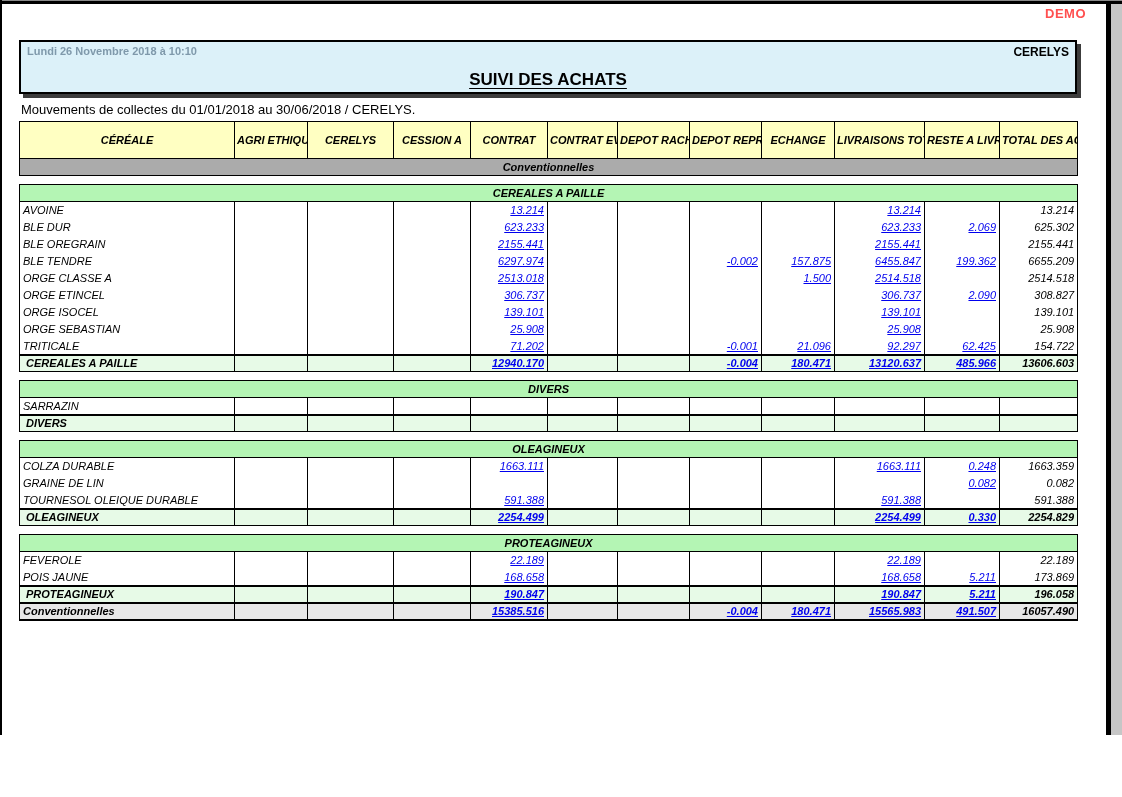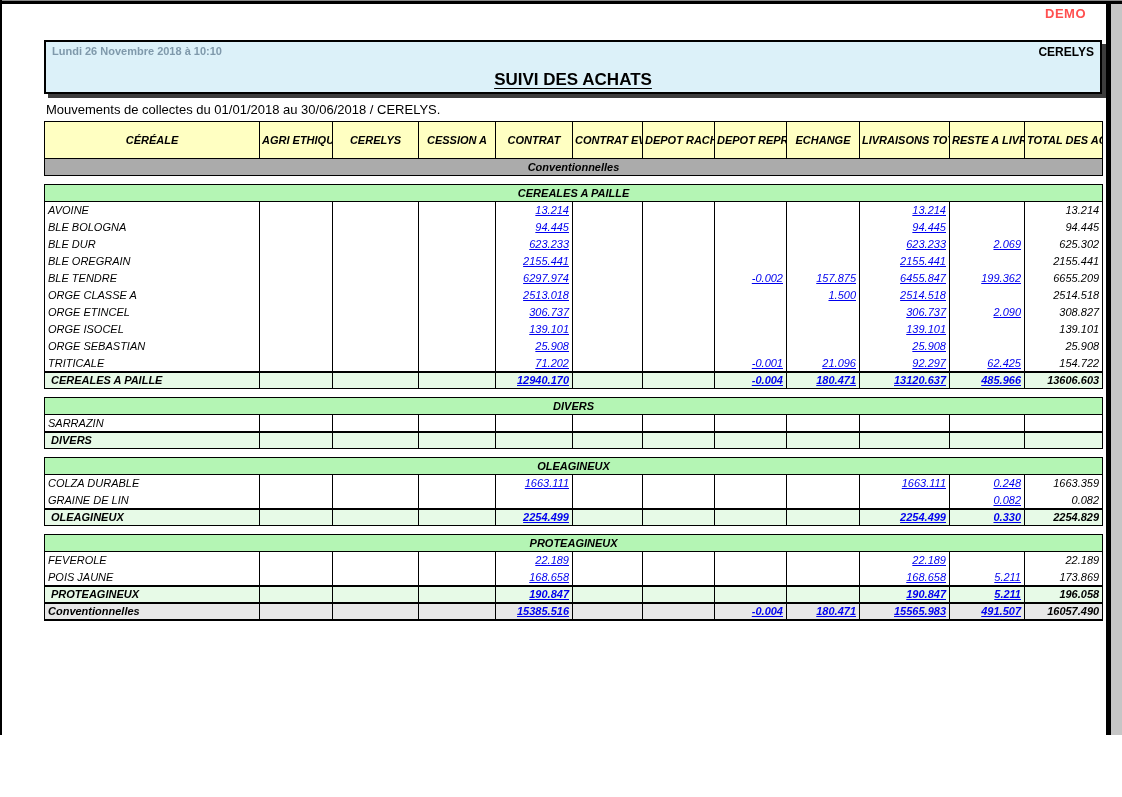--- a/index.html
+++ b/index.html
@@ -8,21 +8,21 @@
   
   .frame-top-gray{position:absolute;left:0;top:0;width:1122px;height:1px;background:#8a8a8a;}
   .frame-top{position:absolute;left:0;top:1px;width:1122px;height:3px;background:#000;}
   .frame-left{position:absolute;left:0;top:0;width:2px;height:790px;background:#000;}
   .frame-bottom{position:absolute;left:0;top:790px;width:1122px;height:7px;background:#000;}
   .frame-right-line{position:absolute;left:1106px;top:4px;width:5px;height:786px;background:#000;}
   .frame-right-gutter{position:absolute;left:1111px;top:4px;width:11px;height:786px;background:#c6c6c6;}
 
   .demo{position:absolute;top:6px;right:36px;font-size:13px;font-weight:bold;color:#ff5050;letter-spacing:0.5px;}
 
-  .report{position:absolute;left:44px;top:40px;width:1058px;}
+  .report{position:absolute;left:19px;top:40px;width:1058px;}
 
   .hdr-box{position:relative;height:50px;background:#dcf1f9;border:2px solid #000;box-shadow:4px 4px 0 #3c3c3c;}
   .hd-date{position:absolute;left:6px;top:3px;font-size:11px;font-weight:bold;color:#7f99ab;}
   .hd-company{position:absolute;right:6px;top:3px;font-size:12px;font-weight:bold;color:#000;}
   .hd-title{position:absolute;left:0;right:0;bottom:2px;text-align:center;font-size:17px;font-weight:bold;color:#000;text-decoration:underline;text-underline-offset:3px;}
 
   .subtitle{margin:8px 0 4px 2px;font-size:13px;color:#000;}
 
   table{border-collapse:collapse;table-layout:fixed;width:1058px;font-size:11px;color:#000;font-style:italic;}
   td{height:17px;padding:0 3px;white-space:nowrap;overflow:hidden;box-sizing:border-box;}
@@ -125,34 +125,20 @@
               <td class="cell num"><span class="lnk">13.214</span></td>
               <td class="cell num"></td>
               <td class="cell num"></td>
               <td class="cell num"></td>
               <td class="cell num"></td>
               <td class="cell num"><span class="lnk">13.214</span></td>
               <td class="cell num"></td>
               <td class="cell num">13.214</td>
             </tr>
             <tr>
-              <td class="cell name">BLE BOLOGNA</td>
-              <td class="cell num"></td>
-              <td class="cell num"></td>
-              <td class="cell num"></td>
-              <td class="cell num"><span class="lnk">94.445</span></td>
-              <td class="cell num"></td>
-              <td class="cell num"></td>
-              <td class="cell num"></td>
-              <td class="cell num"></td>
-              <td class="cell num"><span class="lnk">94.445</span></td>
-              <td class="cell num"></td>
-              <td class="cell num">94.445</td>
-            </tr>
-            <tr>
               <td class="cell name">BLE DUR</td>
               <td class="cell num"></td>
               <td class="cell num"></td>
               <td class="cell num"></td>
               <td class="cell num"><span class="lnk">623.233</span></td>
               <td class="cell num"></td>
               <td class="cell num"></td>
               <td class="cell num"></td>
               <td class="cell num"></td>
               <td class="cell num"><span class="lnk">623.233</span></td>
@@ -362,20 +348,34 @@
               <td class="cell num"></td>
               <td class="cell num"></td>
               <td class="cell num"></td>
               <td class="cell num"></td>
               <td class="cell num"></td>
               <td class="cell num"></td>
               <td class="cell num"></td>
               <td class="cell num"><span class="lnk">0.082</span></td>
               <td class="cell num">0.082</td>
             </tr>
+            <tr>
+              <td class="cell name">TOURNESOL OLEIQUE DURABLE</td>
+              <td class="cell num"></td>
+              <td class="cell num"></td>
+              <td class="cell num"></td>
+              <td class="cell num"><span class="lnk">591.388</span></td>
+              <td class="cell num"></td>
+              <td class="cell num"></td>
+              <td class="cell num"></td>
+              <td class="cell num"></td>
+              <td class="cell num"><span class="lnk">591.388</span></td>
+              <td class="cell num"></td>
+              <td class="cell num">591.388</td>
+            </tr>
             <tr class="total">
               <td class="cell name">OLEAGINEUX</td>
               <td class="cell num"></td>
               <td class="cell num"></td>
               <td class="cell num"></td>
               <td class="cell num"><span class="lnk">2254.499</span></td>
               <td class="cell num"></td>
               <td class="cell num"></td>
               <td class="cell num"></td>
               <td class="cell num"></td>

